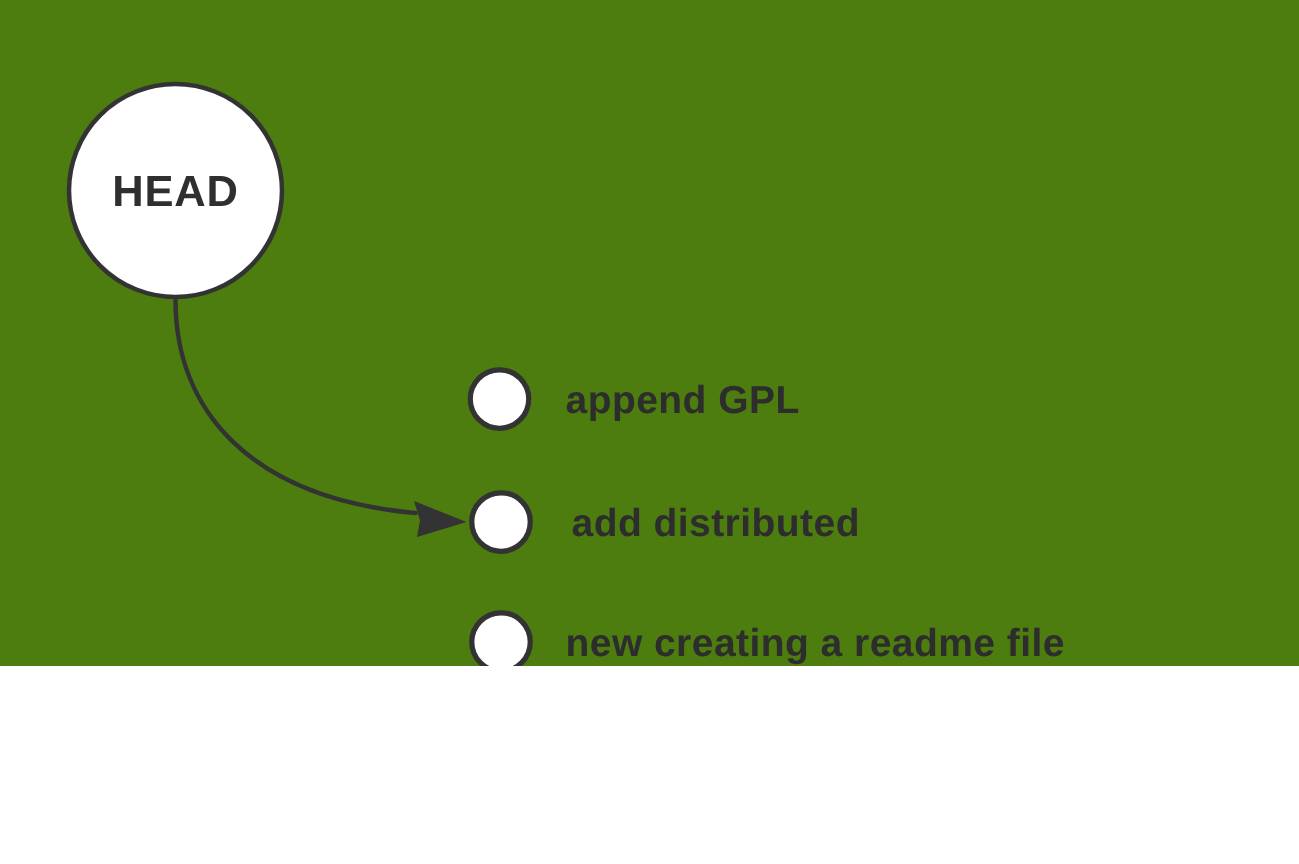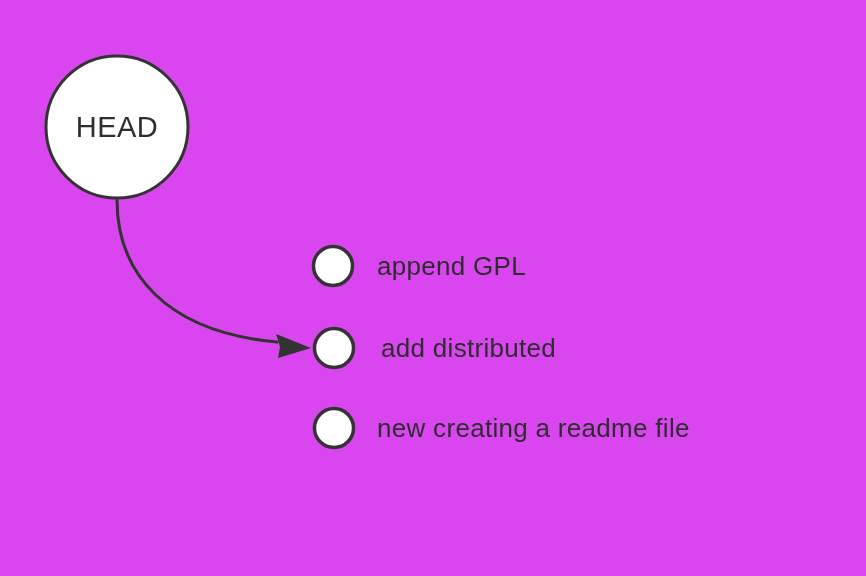--- a/index.html
+++ b/index.html
@@ -3,24 +3,25 @@
 <meta charset="utf-8">
 <style>
   html, body {
     margin: 0;
     padding: 0;
     background: #ffffff;
   }
   .canvas {
     position: relative;
     width: 866px;
-    height: 576px;
-    background: #d946ef;
+    height: 444px;
+    background: #4d7c0f;
     overflow: hidden;
     font-family: "Liberation Sans", sans-serif;
+    font-weight: bold;
   }
   svg {
     display: block;
     width: 866px;
     height: 576px;
   }
   .node-stroke {
     fill: #ffffff;
     stroke: #333333;
     stroke-width: 3.5;

